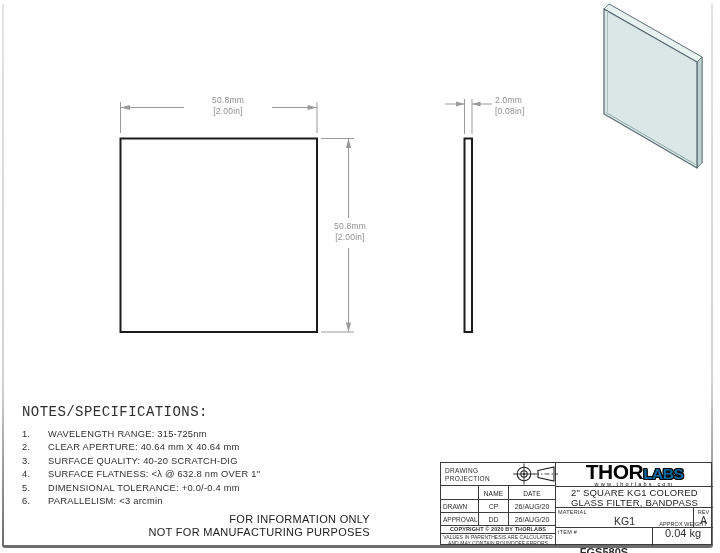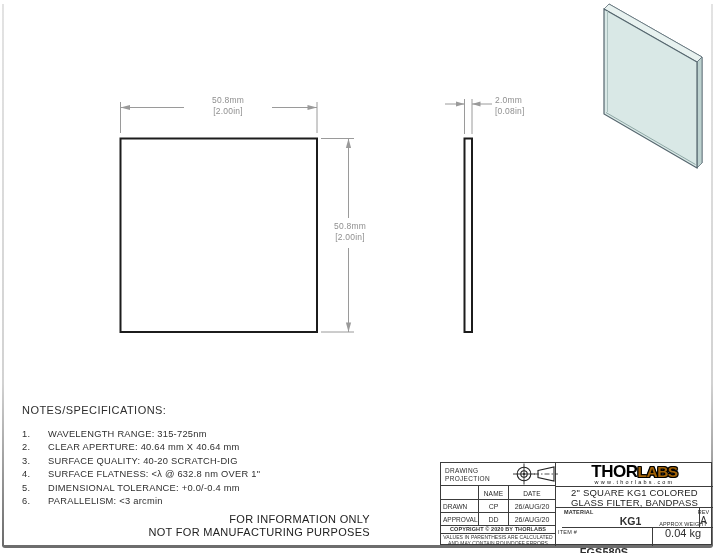--- a/index.html
+++ b/index.html
@@ -16,21 +16,21 @@
     border-radius:0 0 3px 3px;}
 
   svg{display:block;}
   #linework{left:0;top:0;}
 
   
   .dimtext{color:#8f8f8f;font-size:8.5px;line-height:10.5px;letter-spacing:.2px;}
   .dim-center{text-align:center;}
 
   
-  .notes-heading{left:22px;top:404px;font-size:11px;letter-spacing:.45px;color:#2e2e2e;}
+  .notes-heading{left:22px;top:404px;font-size:14px;letter-spacing:.45px;color:#2e2e2e;font-family:Liberation Mono, monospace;}
   .notes-list{left:22px;top:428px;width:330px;}
   .note-row{display:flex;font-size:9.3px;line-height:13.4px;letter-spacing:.25px;color:#2e2e2e;}
   .note-num{width:26px;flex:none;}
 
   .info-notice{left:30px;top:513px;width:340px;text-align:right;
     font-size:11px;line-height:12.5px;letter-spacing:.3px;color:#222;}
 
   
   #tb{left:440px;top:462px;width:272px;height:83px;border:1px solid #3c3c3c;box-sizing:border-box;}
   #tb .cell{position:absolute;box-sizing:border-box;}
@@ -43,22 +43,22 @@
   .proj-svg{position:absolute;left:60px;top:0;}
 
   .hdr{line-height:13px;padding-top:1px;}
   .rowtxt{line-height:12px;padding-top:1px;font-size:7px;}
   .rowlab{line-height:12px;padding-top:1px;padding-left:2px;font-size:6.5px;}
 
   .copyright{font-size:5.5px;font-weight:bold;line-height:7.5px;letter-spacing:.1px;}
   .disclaimer{font-size:5px;line-height:5.6px;padding-top:1px;letter-spacing:.05px;color:#333;}
 
   .logo-wrap{padding-top:2px;line-height:14px;white-space:nowrap;}
-  .logo-thor{font-weight:bold;font-size:17px;letter-spacing:-.5px;color:#000;text-align:center;}
-  .logo-labs{font-weight:bold;font-size:15.5px;letter-spacing:-.5px;color:#a16207;
+  .logo-thor{font-weight:bold;font-size:21px;letter-spacing:-.5px;color:#000;text-align:center;}
+  .logo-labs{font-weight:bold;font-size:15.5px;letter-spacing:-.5px;color:#0369a1;
     text-shadow:-1px 0 #000,1px 0 #000,0 -1px #000,0 1px #000,-1px -1px #000,1px 1px #000,-1px 1px #000,1px -1px #000;}
   .logo-url{font-size:5.5px;letter-spacing:2.2px;line-height:6px;color:#111;}
 
   .tb-title{font-size:9.5px;line-height:10.2px;padding-top:1px;letter-spacing:.2px;color:#1c1c1c;}
 
   .cell-label{position:absolute;left:2px;top:1px;font-size:5.5px;letter-spacing:.2px;}
   .mat-val{font-size:10.5px;margin-top:7px;}
   .rev-lab{font-size:5.5px;line-height:6px;padding-top:1px;}
   .rev-val{font-size:10px;line-height:11px;}
   .item-val{font-size:11px;margin-top:18px;font-weight:bold;}
@@ -209,21 +209,21 @@
   <div class="cell bb ctr" style="left:115px;top:0;width:157px;height:24px;">
     <div class="logo-wrap"><span class="logo-thor">THOR</span><span class="logo-labs">LABS</span></div>
     <div class="logo-url">www.thorlabs.com</div>
   </div>
 
   <div class="cell bb ctr tb-title" style="left:115px;top:24px;width:157px;height:21px;">
     <div>2" SQUARE KG1 COLORED</div>
     <div>GLASS FILTER, BANDPASS</div>
   </div>
 
-  <div class="cell bb br ctr" style="left:121px;top:45px;width:138px;height:20px;font-weight:bold;">
+  <div class="cell bb br ctr" style="left:115px;top:45px;width:138px;height:20px;">
     <div class="cell-label">MATERIAL</div>
     <div class="mat-val">KG1</div>
   </div>
 
   <div class="cell bb ctr" style="left:253px;top:45px;width:19px;height:20px;">
     <div class="rev-lab">REV</div>
     <div class="rev-val">A</div>
   </div>
 
   <div class="cell br ctr" style="left:115px;top:65px;width:97px;height:18px;">

